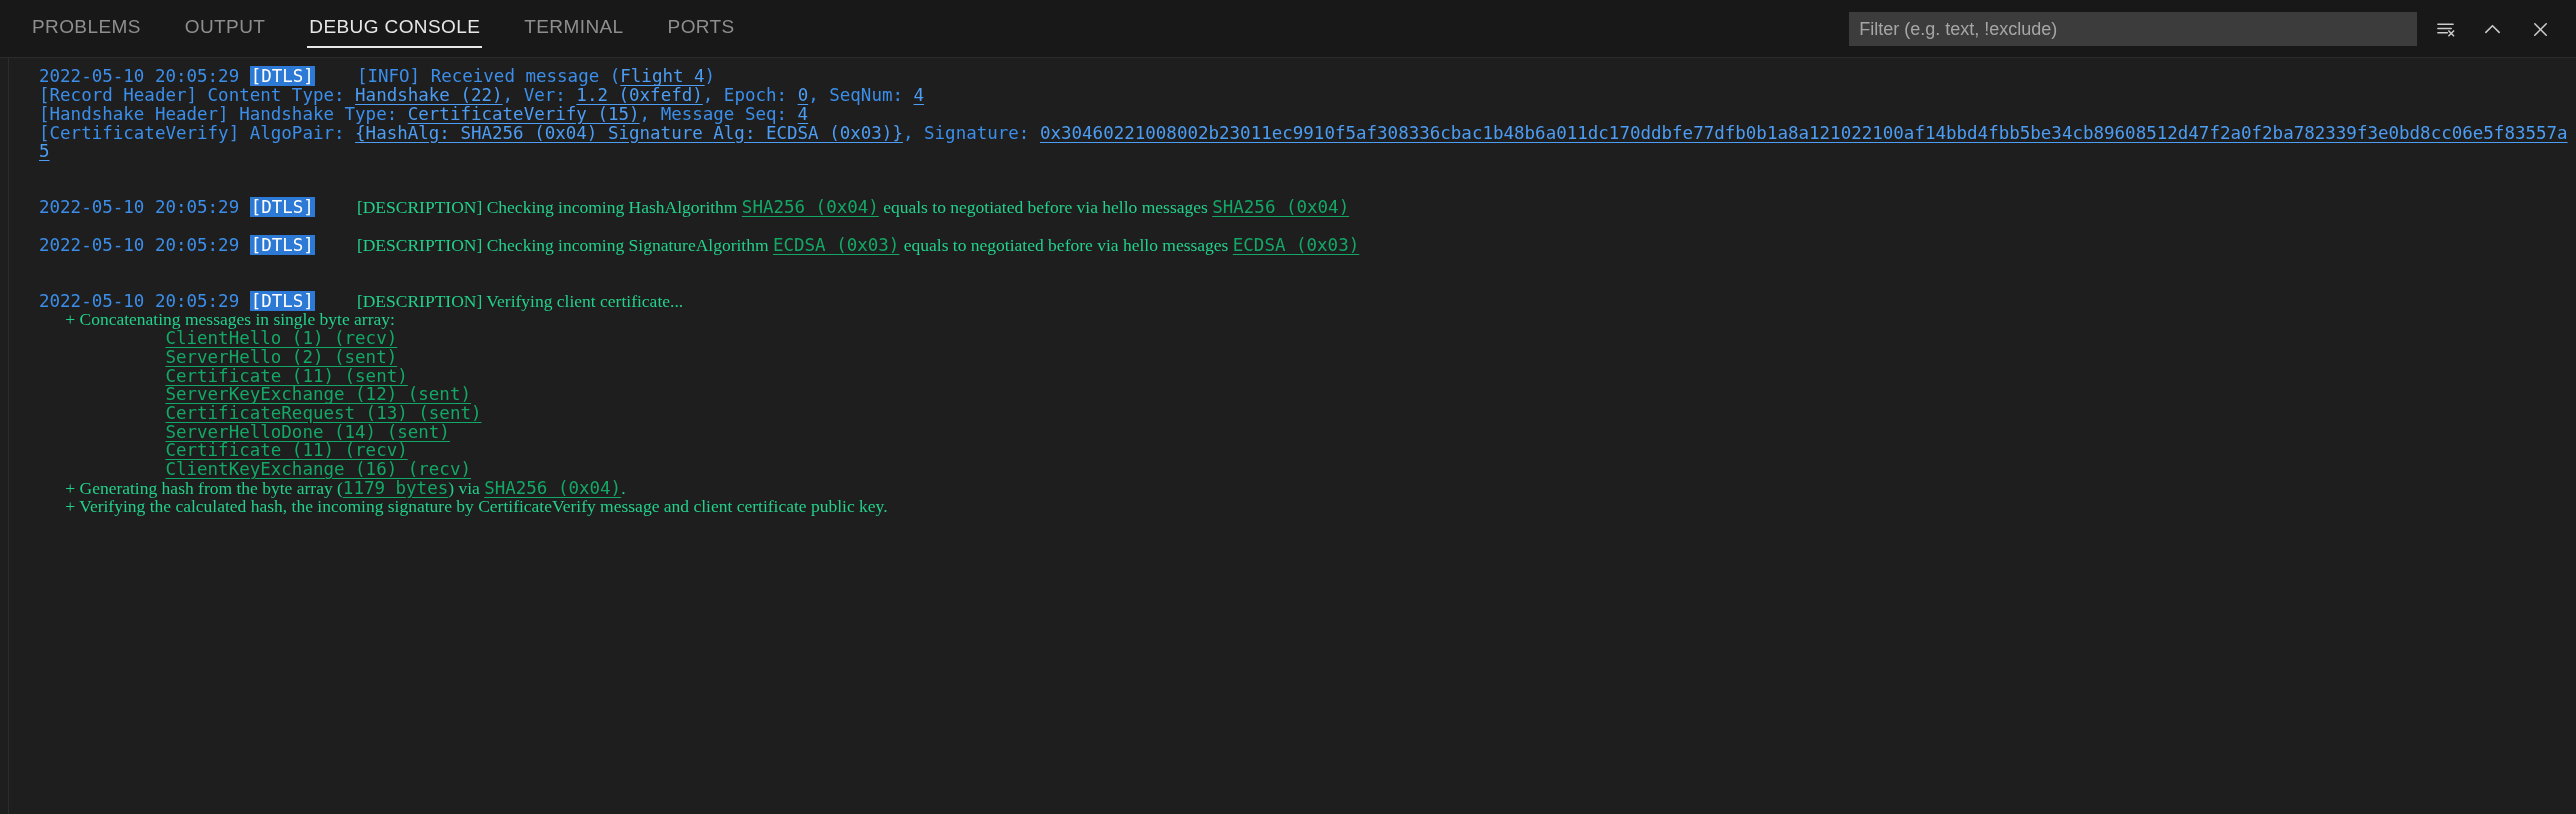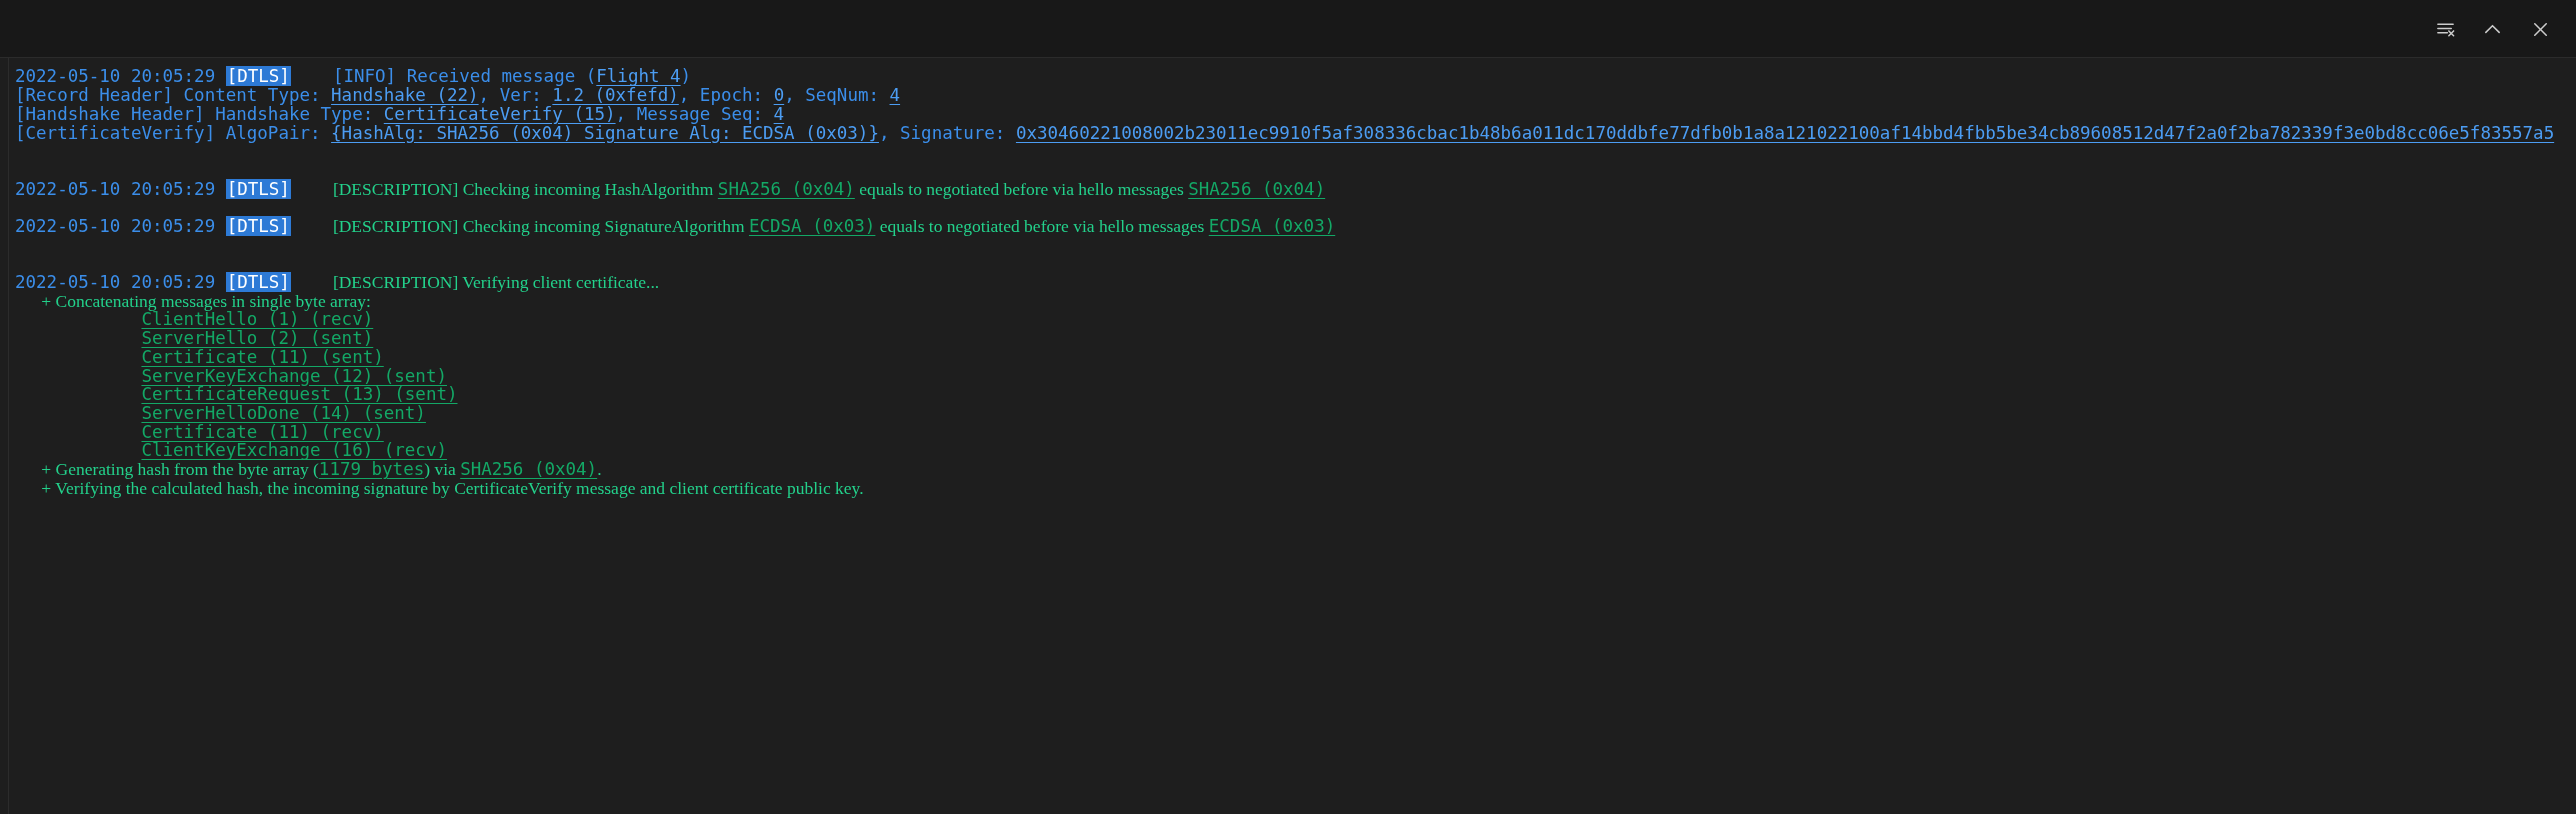--- a/index.html
+++ b/index.html
@@ -111,21 +111,21 @@
     left: 7.5px;
     top: 0;
     bottom: 0;
     width: 0.9px;
     background: #2c2c2c;
   }
   .log {
     font-family: "DejaVu Sans Mono", "Liberation Mono", monospace;
     font-size: 17.5px;
     line-height: 18.7px;
-    padding-left: 15px;
+    padding-left: 39px;
     white-space: pre-wrap;
     word-break: break-all;
   }
   .row { display: block; }
   .spacer { display: block; height: 18.7px; }
 
   .ts { color: #3b8eea; }
   .badge {
     background: #2d7ad6;
     color: #ffffff;
@@ -146,22 +146,40 @@
     color: #13a866;
     text-decoration: underline;
     text-underline-offset: 2.8px;
     cursor: pointer;
   }
 </style>
 </head>
 <body>
 
 <div class="panel-header">
+  <div class="tabs" id="tabs">
+      <div class="tab">
+        <span>PROBLEMS</span>
+      </div>
+      <div class="tab">
+        <span>OUTPUT</span>
+      </div>
+      <div class="tab active">
+        <span>DEBUG CONSOLE</span>
+      </div>
+      <div class="tab">
+        <span>TERMINAL</span>
+      </div>
+      <div class="tab">
+        <span>PORTS</span>
+      </div>
+    </div>
 
   <div class="header-right">
+    <input class="filter-box" id="filter-input" type="text" placeholder="Filter (e.g. text, !exclude)" style="">
 
     <div class="hdr-btn" title="Clear Console">
       <span>
         <svg width="21" height="21" viewBox="0 0 22 22" fill="none" stroke="#cccccc" stroke-width="1.6" stroke-linecap="round">
           <line x1="3" y1="5.5" x2="19" y2="5.5"></line>
           <line x1="3" y1="10" x2="17" y2="10"></line>
           <line x1="3" y1="14.5" x2="13" y2="14.5"></line>
           <line x1="14.5" y1="12.5" x2="19.5" y2="17.5"></line>
           <line x1="19.5" y1="12.5" x2="14.5" y2="17.5"></line>
         </svg>

